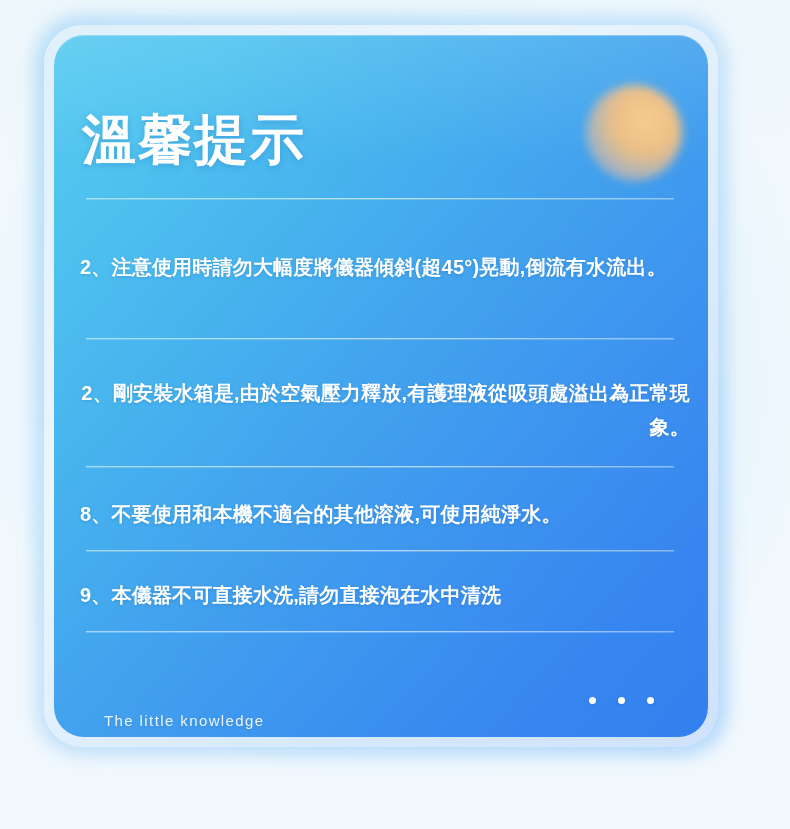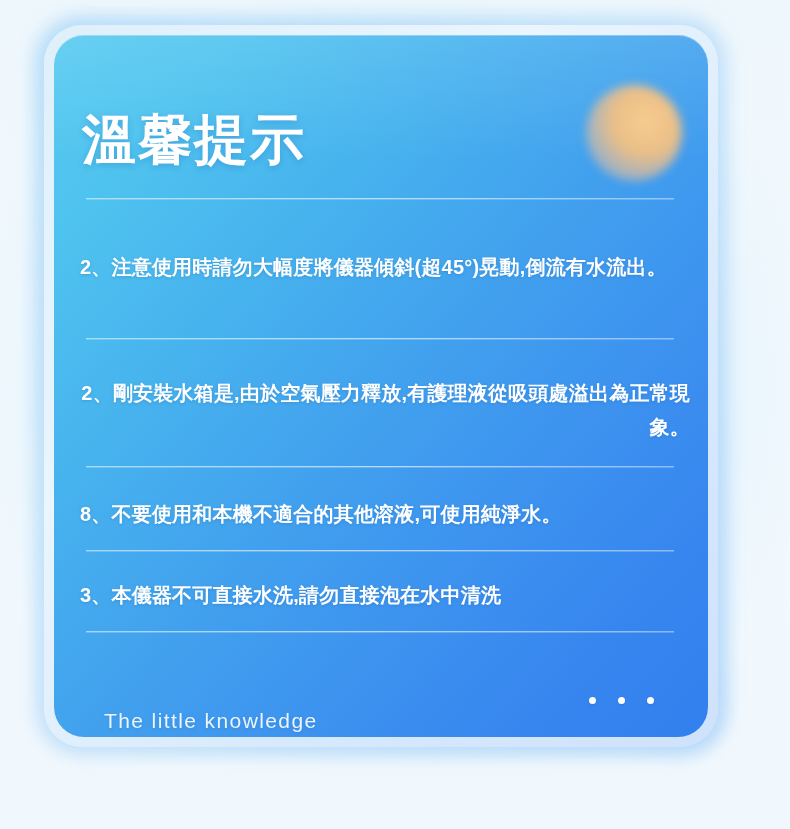--- a/index.html
+++ b/index.html
@@ -157,21 +157,21 @@
     top: 640px;
     height: 50px;
     padding: 0 36px 0 50px;
     box-sizing: border-box;
     display: flex;
     align-items: center;
     justify-content: space-between;
   }
   #footer-caption {
     color: rgba(255,255,255,0.90);
-    font-size: 21px;
+    font-size: 15px;
     font-weight: 400;
     letter-spacing: 1.4px;
     text-shadow: 0 1px 3px rgba(28,95,170,0.22);
     margin-top: 41px;
   }
   #footer-dots {
     display: flex;
     align-items: center;
     gap: 22px;
     padding-right: 18px;
@@ -198,21 +198,21 @@
   <div id="card-content">
 
     <h1 id="card-title">溫馨提示</h1>
 
     <div class="divider d0"></div>
 
     <ul id="notice-list">
       <li class="notice-item i0">2、注意使用時請勿大幅度將儀器傾斜(超45°)晃動,倒流有水流出。</li>
       <li class="notice-item i1">2、剛安裝水箱是,由於空氣壓力釋放,有護理液從吸頭處溢出為正常現象。</li>
       <li class="notice-item i2">8、不要使用和本機不適合的其他溶液,可使用純淨水。</li>
-      <li class="notice-item i3">3、本儀器不可直接水洗,請勿直接泡在水中清洗</li>
+      <li class="notice-item i3">9、本儀器不可直接水洗,請勿直接泡在水中清洗</li>
     </ul>
 
     <div class="divider d1"></div>
     <div class="divider d2"></div>
     <div class="divider d3"></div>
     <div class="divider d4"></div>
 
     <div id="card-footer">
       <span id="footer-caption">The little knowledge</span>
       <span id="footer-dots">

